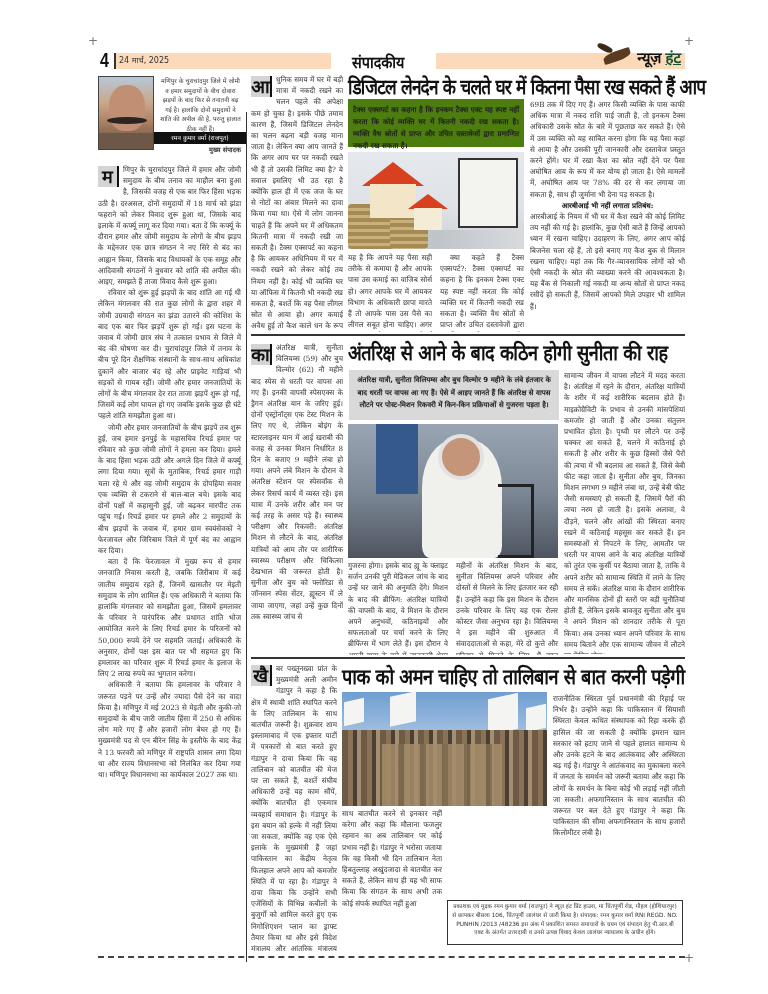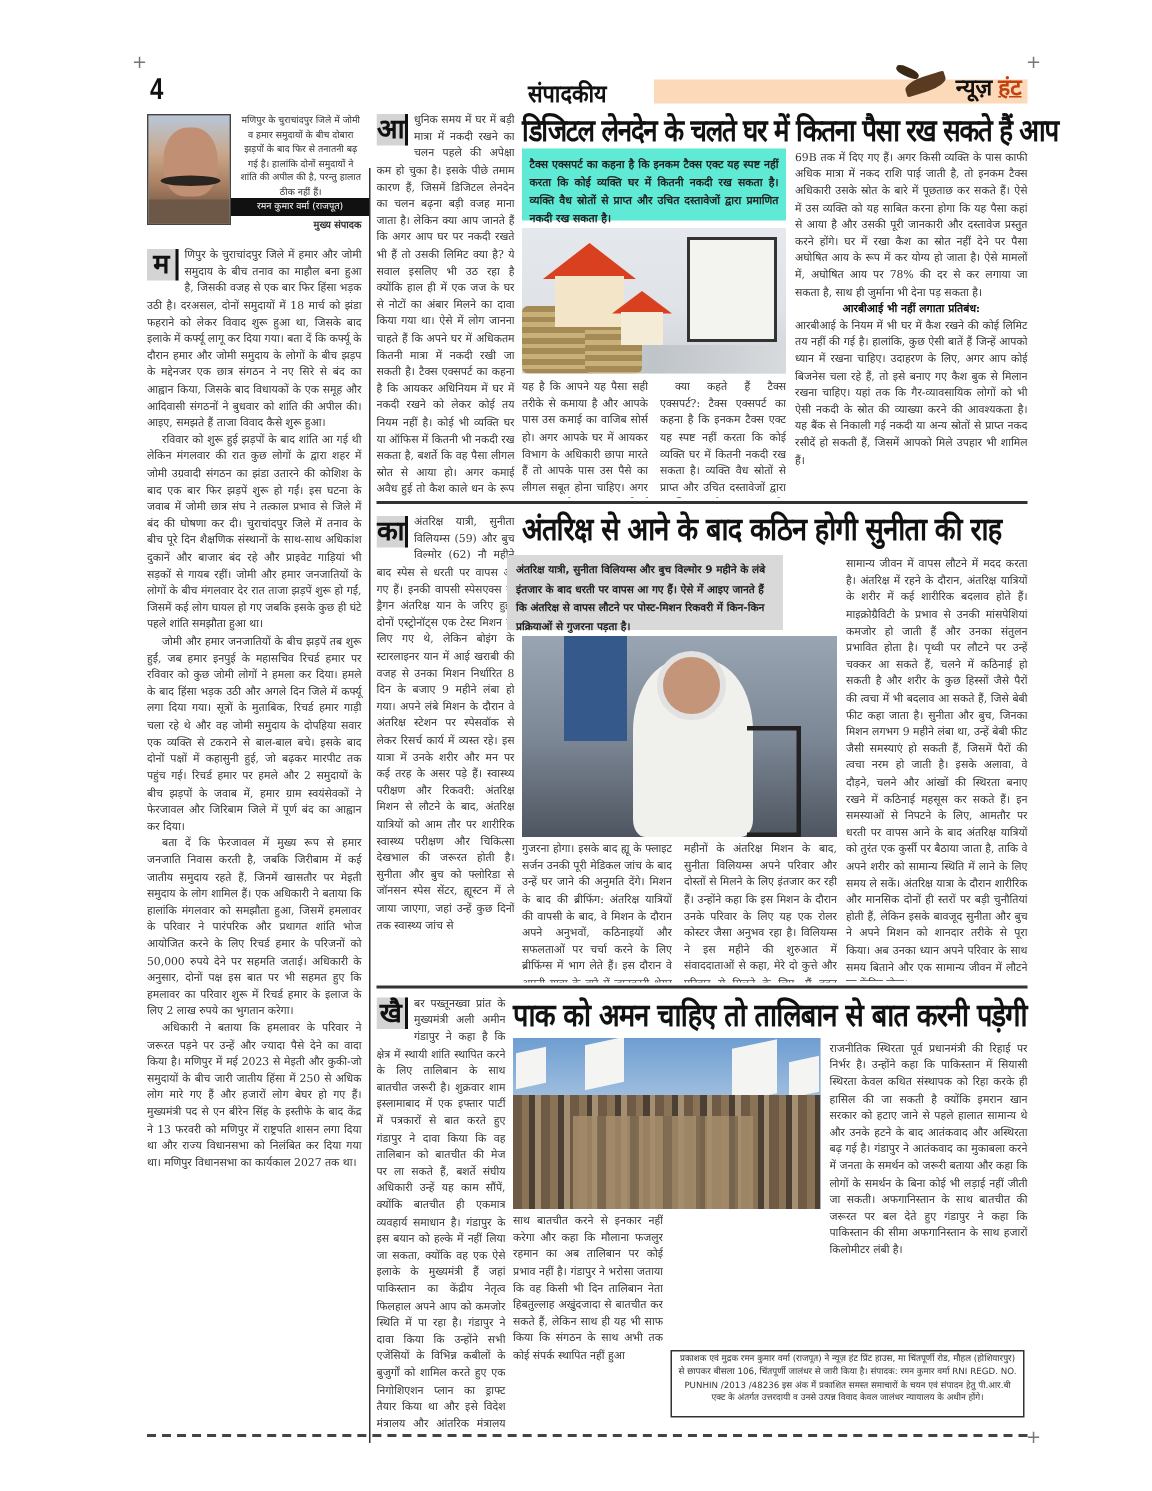--- a/index.html
+++ b/index.html
@@ -11,59 +11,59 @@
   .hdr { position: absolute; top: 3px; left: 0; width: 587px; height: 20px; }
   .hdr .pgno { position: absolute; left: 2px; top: -2px; font: bold 20px "Liberation Sans", sans-serif; color: #111; transform: scaleX(0.8); transform-origin: left; }
   .hdr .datebar { position: absolute; left: 16px; top: 2px; width: 217px; height: 16px; background: #fcd9b8; border-left: 2px solid #333; font: 8px "DejaVu Sans", sans-serif; padding-left: 3px; line-height: 16px; color: #333; }
   .hdr .section { position: absolute; left: 254px; top: 0px; font: bold 16px "DejaVu Sans", sans-serif; color: #111; transform: scaleX(0.9); transform-origin: left; }
   .hdr .rbar { position: absolute; left: 338px; top: 2px; width: 249px; height: 16px; background: #fcd9b8; }
   .hdr .logo { position: absolute; right: 4px; top: -6px; display: flex; align-items: center; }
   .logo .bird { width: 38px; height: 24px; position: relative; }
   .logo .bird::before { content:""; position: absolute; left: 6px; top: 6px; width: 28px; height: 10px; background: #5a3a20; border-radius: 50% 10% 50% 10%; transform: rotate(-18deg); }
   .logo .bird::after { content:""; position: absolute; left: 0; top: 0; width: 16px; height: 6px; background: #3b2a18; transform: rotate(25deg); border-radius: 40%; }
   .logo .ln { font: bold 15px "DejaVu Sans", sans-serif; color: #111; margin-left: 2px; }
-  .logo .lh { font: bold 15px "DejaVu Sans", sans-serif; color: #c2410c; margin-left: 4px; text-decoration: underline; }
+  .logo .lh { font: bold 15px "DejaVu Sans", sans-serif; color: #14532d; margin-left: 4px; text-decoration: underline; }
 
   
   .lcol { position: absolute; left: 0; top: 24px; width: 143px; }
   .lcol h1 { font: bold 17px "DejaVu Sans", sans-serif; line-height: 23px; color: #222; letter-spacing: -0.4px; }
   .author { position: relative; height: 88px; margin-top: 4px; }
   .author .photo { position: absolute; left: 0; top: 0; width: 56px; height: 74px; border: 1px solid #444; background: linear-gradient(#b7c7d8 0%, #c9a88c 35%, #b08466 60%, #5d4a3a 100%); overflow: hidden; }
   .photo .face { position: absolute; left: 10px; top: 8px; width: 36px; height: 46px; border-radius: 45% 45% 40% 40%; background: #c08f74; }
   .photo .mus { position: absolute; left: 8px; top: 40px; width: 40px; height: 7px; border-radius: 50%; background: #2a2520; }
   .photo .shirt { position: absolute; left: 0; top: 56px; width: 56px; height: 20px; background: #6d5847; }
   .author .blurb { position: absolute; left: 62px; top: 0; width: 81px; font: 6.2px/9.5px "DejaVu Sans", sans-serif; text-align: center; color: #333; }
   .author .namebar { position: absolute; left: 56px; top: 56px; width: 92px; height: 12px; background: #111; color: #fff; font: 6.2px/12px "DejaVu Sans", sans-serif; text-align: center; }
   .author .role { position: absolute; left: 62px; top: 69px; width: 81px; text-align: right; font: bold 6.5px "DejaVu Sans", sans-serif; color: #333; }
   .body-text { font: 7.2px/11.2px "DejaVu Serif", serif; text-align: justify; color: #333; }
   .body-text p { text-indent: 10px; }
   .body-text p.first { text-indent: 0; }
   .dropcap { float: left; width: 21px; height: 21px; margin: 2px 4px 0 0; background: #d4d4d4; border-right: 2px solid #111; font: bold 18px/21px "DejaVu Sans", sans-serif; text-align: center; color: #111; }
   .vrule { position: absolute; left: 148px; top: 64px; width: 1px; height: 850px; background: #333; }
   .a1-col { position: absolute; left: 153px; top: 26px; width: 92px; }
   .a1-title { position: absolute; left: 250px; top: 24px; width: 337px; font: bold 20.5px "DejaVu Sans", sans-serif; color: #111; letter-spacing: -1px; white-space: nowrap; transform: scaleX(0.84); transform-origin: left; }
-  .a1-deck { position: absolute; left: 250px; top: 51px; width: 176px; height: 48px; background: #5eead4; font: bold 7.2px/12px "DejaVu Sans", sans-serif; color: #222; padding: 5px 5px; text-align: justify; }
+  .a1-deck { position: absolute; left: 250px; top: 51px; width: 176px; height: 48px; background: #4d7c0f; font: bold 7.2px/12px "DejaVu Sans", sans-serif; color: #222; padding: 5px 5px; text-align: justify; }
   .a1-img { position: absolute; left: 250px; top: 104px; width: 176px; height: 97px; overflow: hidden; background: linear-gradient(180deg, #e5e9ee 0%, #dfe2e6 55%, #cfd3d8 100%); }
   .a1-img .board { position: absolute; left: 110px; top: 6px; width: 60px; height: 70px; background: #f3f3f0; border: 2px solid #333; }
   .a1-img .coins { position: absolute; left: 0; top: 52px; width: 50px; height: 45px; background: repeating-linear-gradient(#a58a55 0 4px, #c8b07a 4px 7px); border-radius: 4px; }
   .a1-img .coins2 { position: absolute; left: 42px; top: 64px; width: 38px; height: 33px; background: repeating-linear-gradient(#a58a55 0 4px, #c8b07a 4px 7px); border-radius: 4px; }
   .a1-img .house { position: absolute; left: 22px; top: 32px; width: 46px; height: 34px; background: #f2e5c8; }
   .a1-img .roof { position: absolute; left: 14px; top: 10px; width: 0; height: 0; border-left: 31px solid transparent; border-right: 31px solid transparent; border-bottom: 24px solid #d9401f; }
   .a1-img .house2 { position: absolute; left: 66px; top: 56px; width: 28px; height: 22px; background: #f5ecd8; }
   .a1-img .roof2 { position: absolute; left: 60px; top: 42px; width: 0; height: 0; border-left: 20px solid transparent; border-right: 20px solid transparent; border-bottom: 15px solid #d9401f; }
   .a1-img .money { position: absolute; left: 0; top: 78px; width: 176px; height: 19px; background: linear-gradient(90deg, #d3d6da, #bfc4c9, #d8dbde); }
   .a1-c2 { position: absolute; left: 250px; top: 204px; width: 84px; }
   .a1-c3 { position: absolute; left: 342px; top: 204px; width: 84px; }
   .a1-c4 { position: absolute; left: 432px; top: 51px; width: 155px; }
   .hrule1 { position: absolute; left: 153px; top: 286px; width: 434px; height: 2px; background: #333; }
 
   
   .a2-c1 { position: absolute; left: 153px; top: 294px; width: 92px; }
   .a2-title { position: absolute; left: 250px; top: 290px; width: 340px; font: bold 21px "DejaVu Sans", sans-serif; color: #111; white-space: nowrap; transform: scaleX(0.86); transform-origin: left; letter-spacing: -0.6px; }
-  .a2-deck { position: absolute; left: 240px; top: 322px; width: 184px; height: 50px; background: #d9d9d9; font: bold 7px/12.5px "DejaVu Sans", sans-serif; color: #222; padding: 4px 6px; }
+  .a2-deck { position: absolute; left: 251px; top: 322px; width: 210px; height: 50px; background: #d9d9d9; font: bold 7px/12.5px "DejaVu Sans", sans-serif; color: #222; padding: 4px 6px; text-align: center; }
   .a2-img { position: absolute; left: 250px; top: 376px; width: 210px; height: 134px; overflow: hidden; background: #8b97a8; }
   .a2-img .bg { position: absolute; left: 0; top: 0; width: 210px; height: 134px; background: linear-gradient(180deg, #9aa5b3 0%, #7d8896 50%, #4e5560 100%); }
   .a2-img .person1 { position: absolute; left: 28px; top: 0; width: 42px; height: 70px; background: #35598a; }
   .a2-img .suit { position: absolute; left: 74px; top: 16px; width: 80px; height: 118px; background: #f0f0ec; border-radius: 40% 40% 10% 10%; }
   .a2-img .helmet { position: absolute; left: 90px; top: 10px; width: 46px; height: 46px; border: 4px solid #e2e2e2; border-radius: 50%; background: #c49578; }
   .a2-img .chair { position: absolute; left: 150px; top: 60px; width: 36px; height: 74px; border: 3px solid #222; border-left: none; }
   .a2-c2 { position: absolute; left: 250px; top: 512px; width: 100px; }
   .a2-c3 { position: absolute; left: 358px; top: 512px; width: 102px; }
   .a2-c4 { position: absolute; left: 466px; top: 322px; width: 121px; }
   .hrule2 { position: absolute; left: 153px; top: 609px; width: 434px; height: 2px; background: #333; }
@@ -90,20 +90,21 @@
 <body>
 
 <span class="crop-mark" style="left:88px;top:35px;">+</span>
 <span class="crop-mark" style="left:684px;top:35px;">+</span>
 <span class="crop-mark" style="left:684px;top:952px;">+</span>
 
 <div class="page">
 
   <div class="hdr">
     <span class="pgno">4</span>
+    <div class="datebar"><span>24 मार्च, 2025</span></div>
     <span class="section">संपादकीय</span>
     <div class="rbar"></div>
     <div class="logo">
       <span class="bird"></span>
       <span class="ln">न्यूज़</span>
       <span class="lh">हंट</span>
     </div>
   </div>
 
   <div class="lcol">

